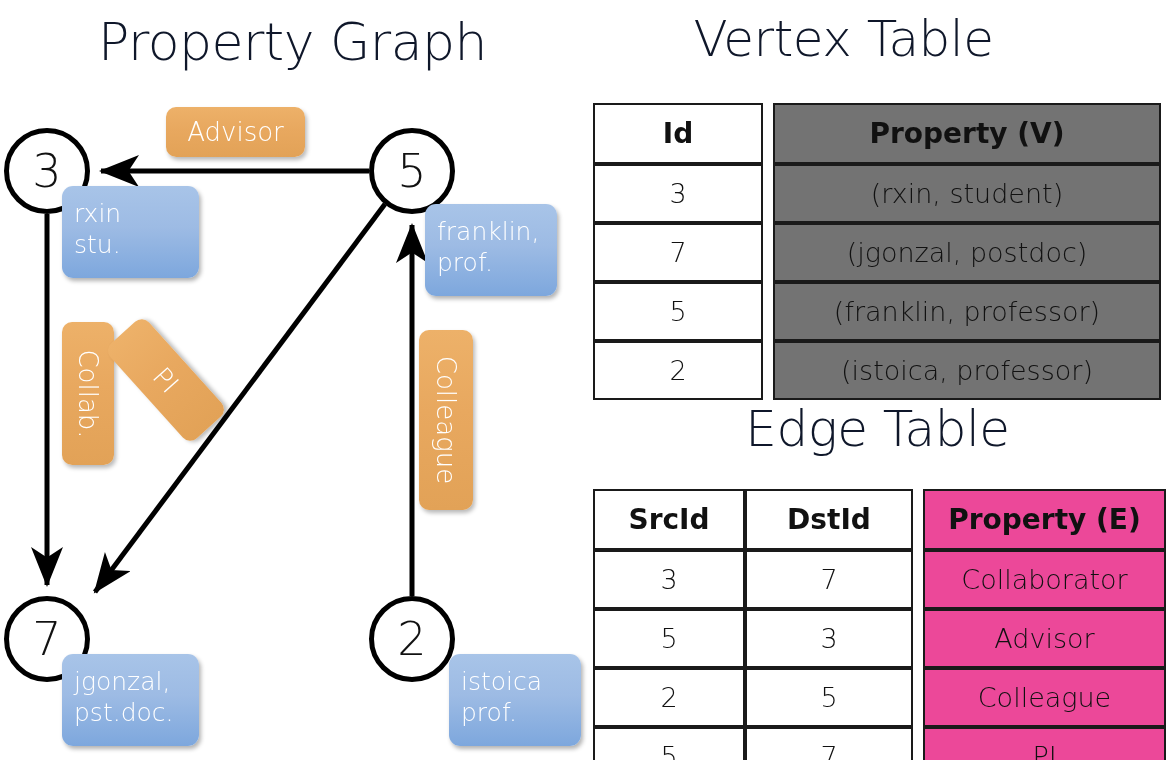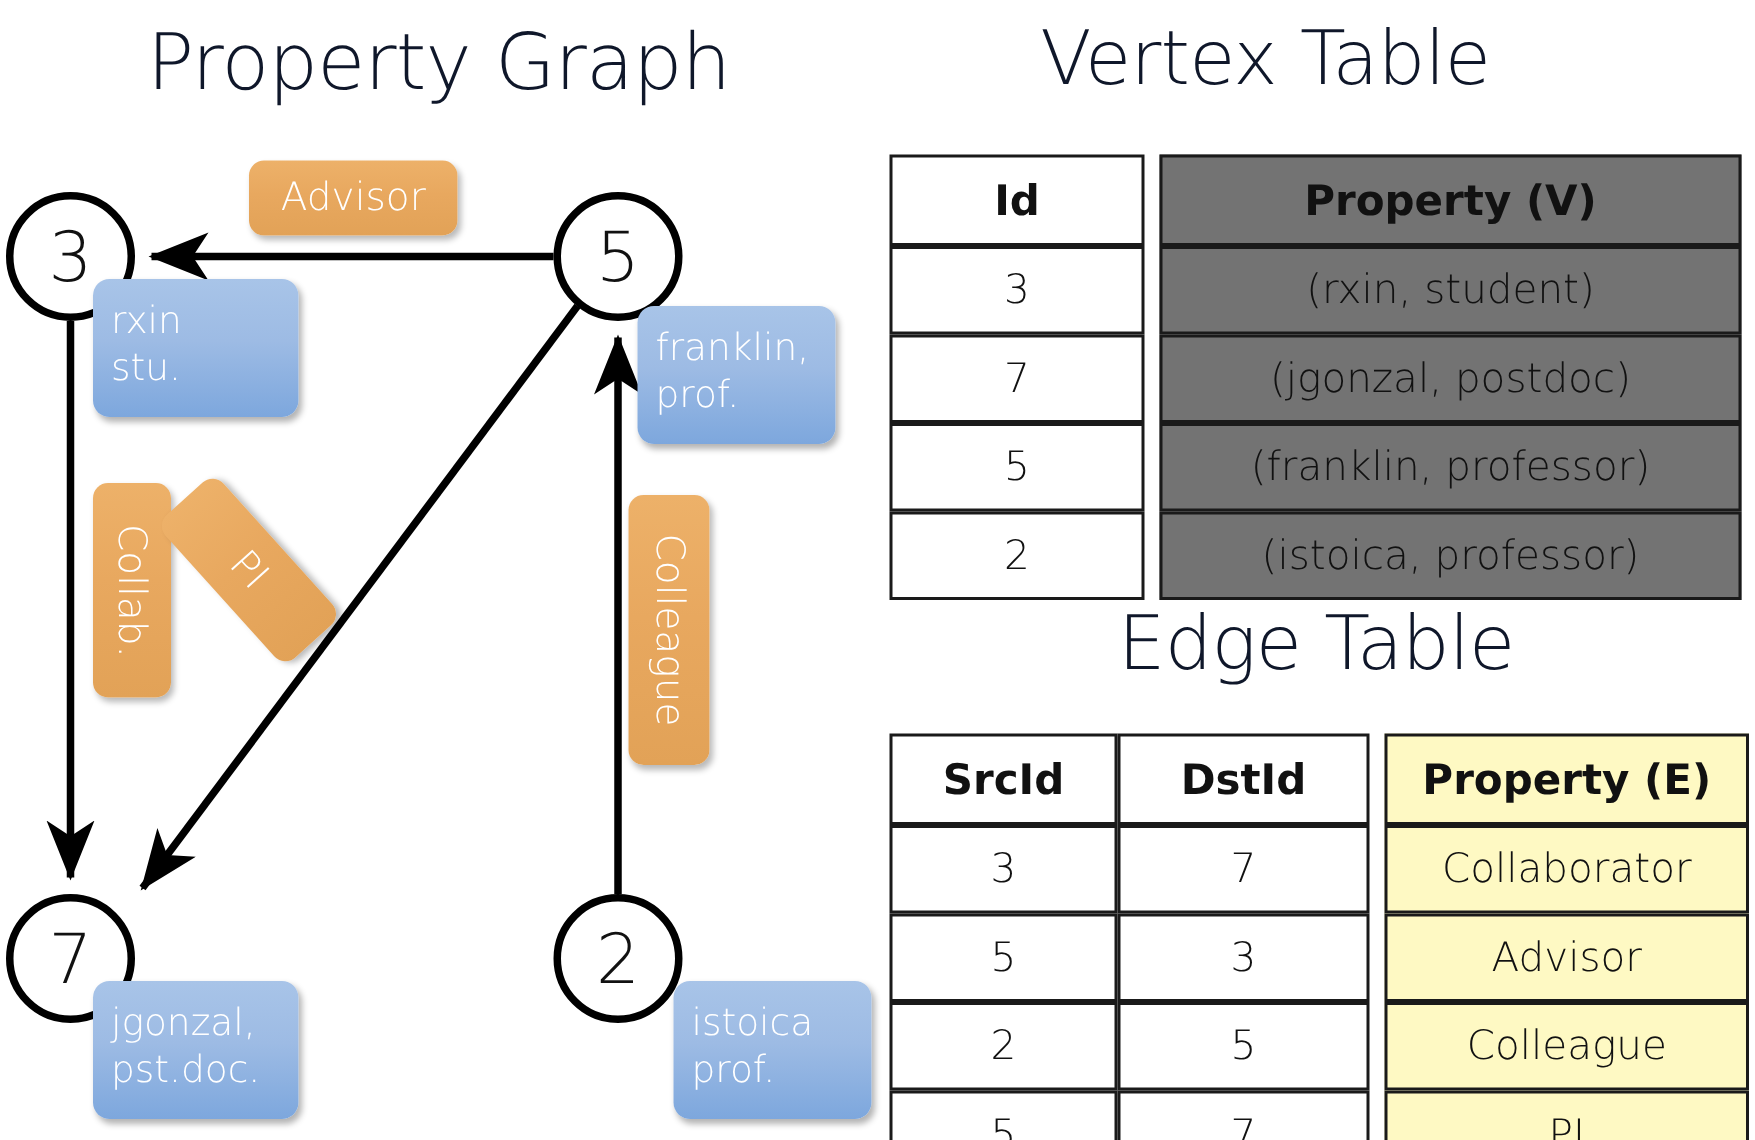--- a/index.html
+++ b/index.html
@@ -155,21 +155,21 @@
   .tbl th {
     font-weight: bold;
     font-size: 28px;
   }
   .gap-col {
     border: none !important;
     width: 10px;
     padding: 0 !important;
   }
   .blue-cell { background: #737373; }
-  .orange-cell { background: #fef9c3; }
+  .orange-cell { background: #ec4899; }
 
   
   #vertex-table { left: 593px; top: 103px; }
   #vertex-table .col-id   { width: 170px; }
   #vertex-table .col-prop { width: 388px; }
 
   
   #edge-table { left: 593px; top: 489px; }
   #edge-table .col-src  { width: 152px; }
   #edge-table .col-dst  { width: 168px; }

